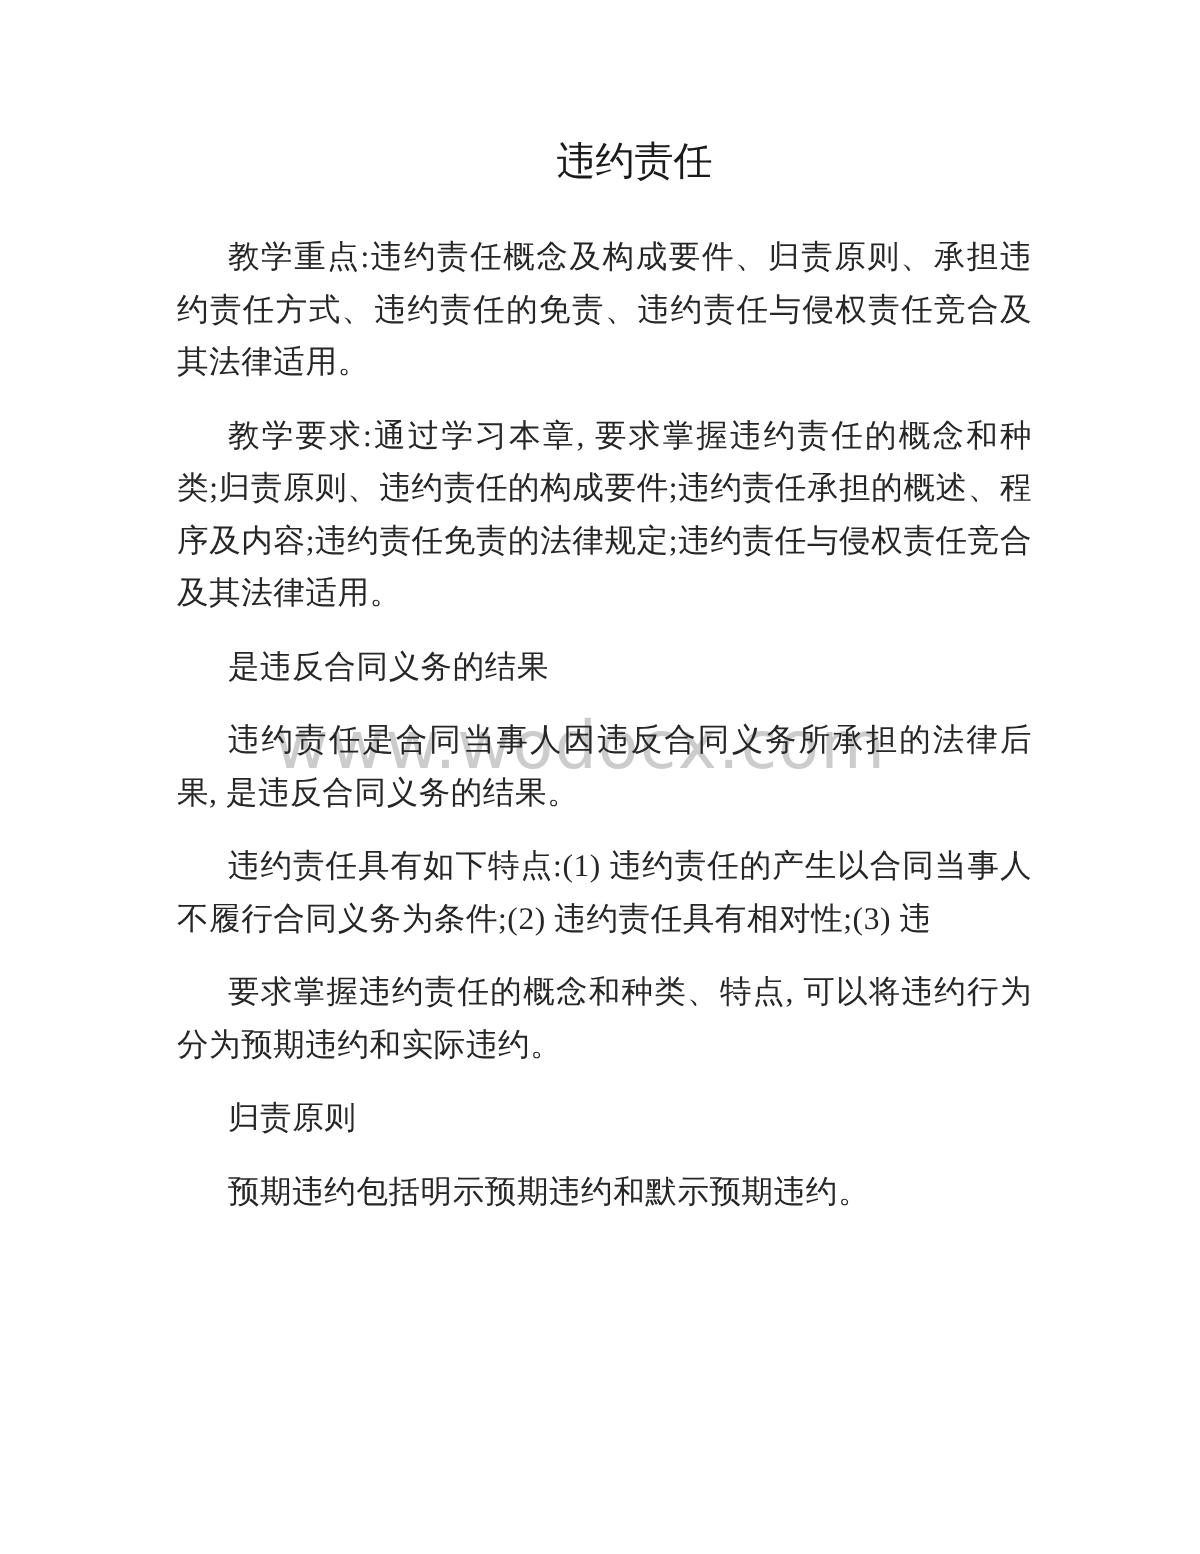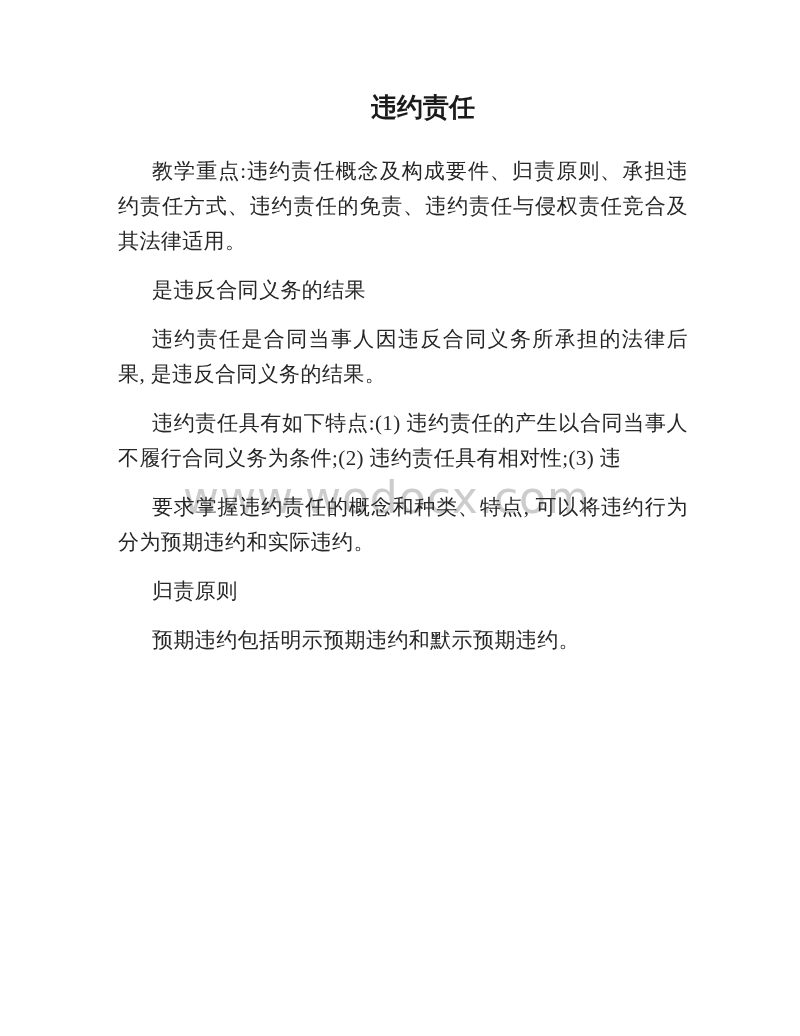--- a/index.html
+++ b/index.html
@@ -34,21 +34,21 @@
     position: absolute;
     left: 118px;
     top: 0;
     width: 570px;
     z-index: 1;
   }
   .doc-title {
     margin: 90px 0 28px 0;
     font-size: 26px;
     line-height: 36px;
-    font-weight: bold;
+    font-weight: normal;
     text-align: center;
     text-indent: 40px;
     color: #1a1a1a;
   }
   .para {
     margin: 0 0 14px 0;
     font-size: 21px;
     line-height: 35px;
     text-indent: 34px;
     text-align: justify;
@@ -65,20 +65,21 @@
 <div class="page">
 
   <div class="watermark">www.wodocx.com</div>
 
   <div class="content">
 
     <h1 class="doc-title">违约责任</h1>
 
     <p class="para">教学重点:违约责任概念及构成要件、归责原则、承担违约责任方式、违约责任的免责、违约责任与侵权责任竞合及其法律适用。</p>
 
+    <p class="para">教学要求:通过学习本章, 要求掌握违约责任的概念和种类;归责原则、违约责任的构成要件;违约责任承担的概述、程序及内容;违约责任免责的法律规定;违约责任与侵权责任竞合及其法律适用。</p>
 
     <p class="para">是违反合同义务的结果</p>
 
 
 
     <p class="para">违约责任是合同当事人因违反合同义务所承担的法律后果, 是违反合同义务的结果。</p>
 
     <p class="para">违约责任具有如下特点:(1) 违约责任的产生以合同当事人不履行合同义务为条件;(2) 违约责任具有相对性;(3) 违</p>
 
 

